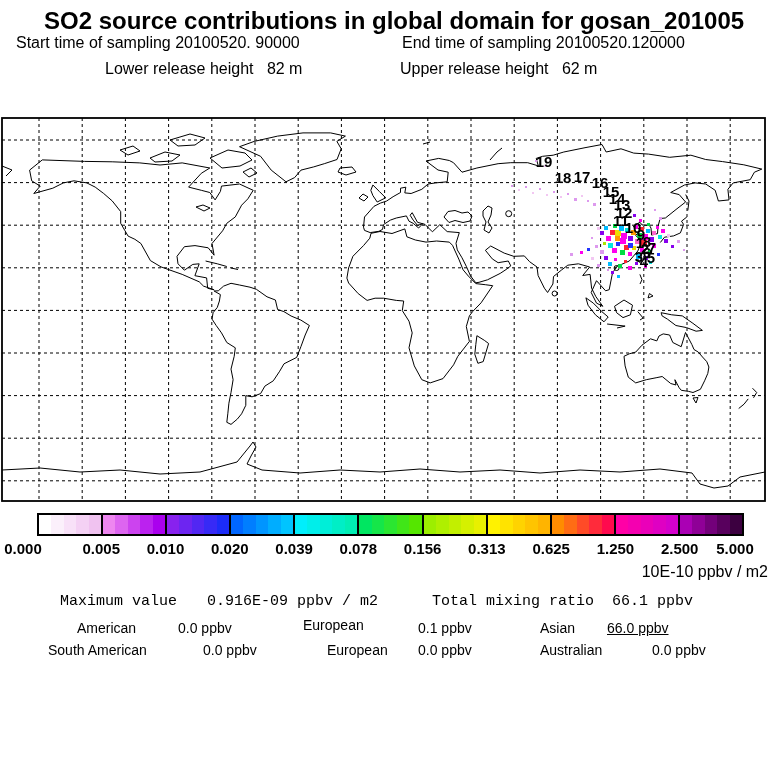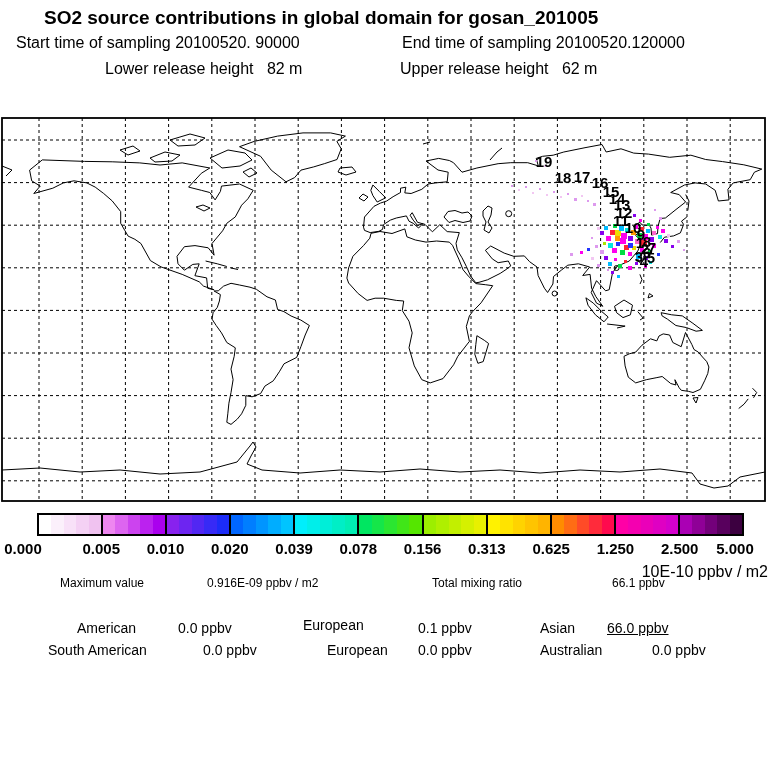--- a/index.html
+++ b/index.html
@@ -1,31 +1,31 @@
 <!DOCTYPE html>
 <html><head>
 <meta charset="utf-8">
 <style>
   html,body{margin:0;padding:0;background:#fff;width:768px;height:768px;overflow:hidden;
     font-family:"Liberation Sans","DejaVu Sans",sans-serif;color:#000;}
   .abs{position:absolute;}
   #stage{position:relative;width:768px;height:768px;background:#fff;}
-  .title{top:7px;left:44px;font-size:19px;font-weight:bold;white-space:pre;}
+  .title{top:7px;left:44px;font-size:24px;font-weight:bold;white-space:pre;}
   .hline{font-size:16px;white-space:pre;}
   #map-svg{position:absolute;left:0;top:0;width:768px;height:768px;}
   #plume-layer,#traj-layer{position:absolute;left:0;top:0;width:768px;height:768px;pointer-events:none;}
   .plume-cell{position:absolute;}
   .traj-label{position:absolute;font-size:15px;font-weight:bold;transform:translate(-50%,-50%);line-height:1;}
   #colorbar{position:absolute;left:37px;top:513px;width:707px;height:23px;border:2px solid #000;
     box-sizing:border-box;display:flex;}
   .cb-seg{flex:1 1 0;border-right:2px solid #000;}
   .cb-seg:last-child{border-right:none;}
   .cb-tick{position:absolute;top:540px;font-size:15px;font-weight:bold;transform:translateX(-50%);white-space:pre;}
   .unit{top:563px;left:0;width:768px;text-align:right;font-size:16px;}
-  .stat1{top:576px;font-size:12px;white-space:pre;}
+  .stat1{top:593px;font-size:15px;white-space:pre;font-family:Liberation Mono, monospace;}
   .stat2{font-size:14px;white-space:pre;}
   svg path, svg line, svg circle, svg ellipse{vector-effect:non-scaling-stroke;}
 </style>
 </head>
 <body>
 
 <div id="stage">
 
   <div class="abs title">SO2 source contributions in global domain for gosan_201005</div>
   <div class="abs hline" style="top:34px;left:16px;">Start time of sampling 20100520. 90000</div>

